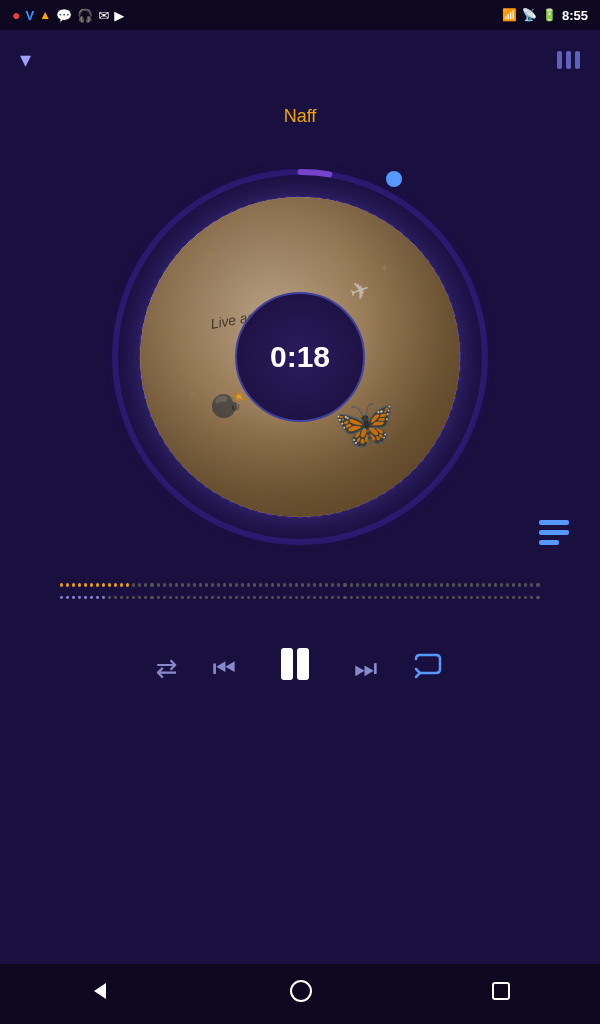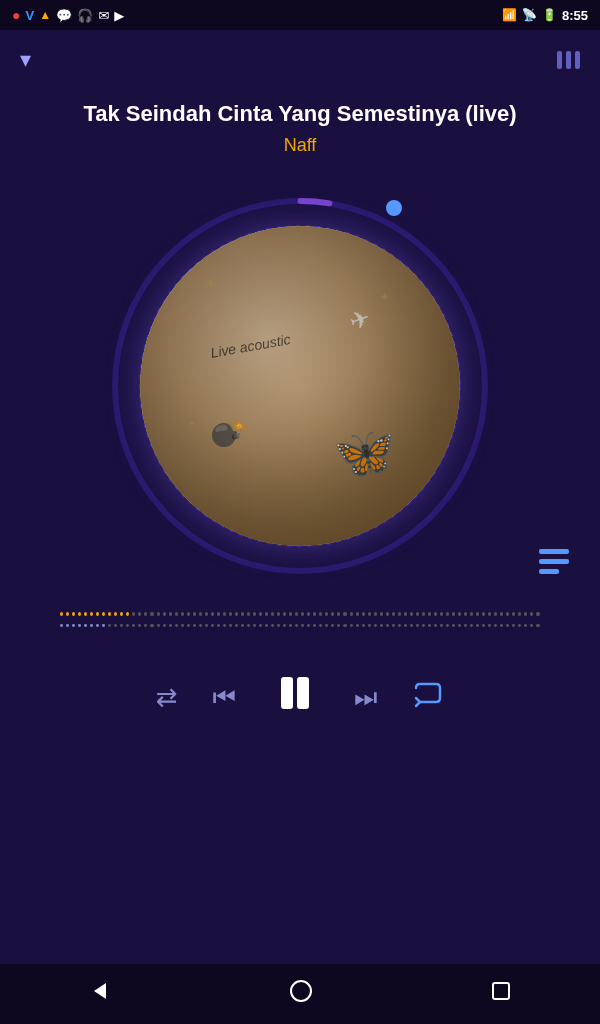--- a/index.html
+++ b/index.html
@@ -288,21 +288,20 @@
 <div class="header">
   <span class="header-chevron">▾</span>
   <div class="header-menu">
     <div class="menu-dot"></div>
     <div class="menu-dot"></div>
     <div class="menu-dot"></div>
   </div>
 </div>
 
 <div class="song-info">
-  <div class="song-title">Tak Seindah Cinta Yang Semestinya (live)</div>
   <div class="song-artist">Naff</div>
 </div>
 
 <div class="album-container">
 
   <svg class="ring-svg" viewBox="0 0 400 400">
 
     <circle cx="200" cy="200" r="185" fill="none" stroke="#2a1a6e" stroke-width="6"></circle>
 
     <circle cx="200" cy="200" r="185" fill="none" stroke="#7744cc" stroke-width="6" stroke-dasharray="29 1134" stroke-dashoffset="291" stroke-linecap="round"></circle>
@@ -326,20 +325,23 @@
       <div class="decor-plane">✈</div>
 
       <div class="decor-bomb">💣</div>
 
       <div class="butterfly">🦋</div>
 
       <div style="position:absolute;inset:0;border-radius:50%;background:radial-gradient(circle at center, rgba(0,0,0,0.1) 0%, rgba(0,0,0,0.3) 100%);"></div>
     </div>
   </div>
 
+  <div class="center-time">
+    <span>0:18</span>
+  </div>
 
   <div class="queue-icon" style="position:absolute;right:25px;bottom:10px;">
     <svg width="36" height="30" viewBox="0 0 36 30" fill="#5599ff">
       <rect x="0" y="0" width="30" height="5" rx="2"></rect>
       <rect x="0" y="10" width="30" height="5" rx="2"></rect>
       <rect x="0" y="20" width="20" height="5" rx="2"></rect>
     </svg>
   </div>
 </div>
 

